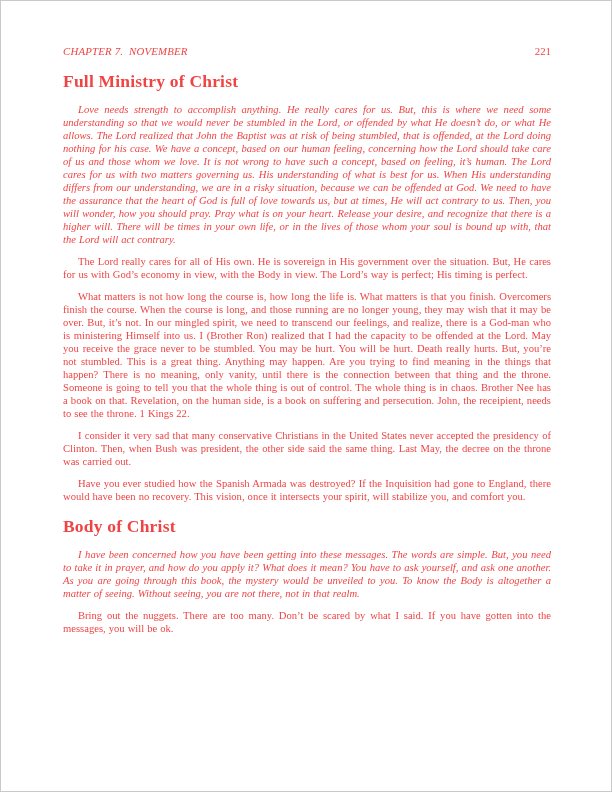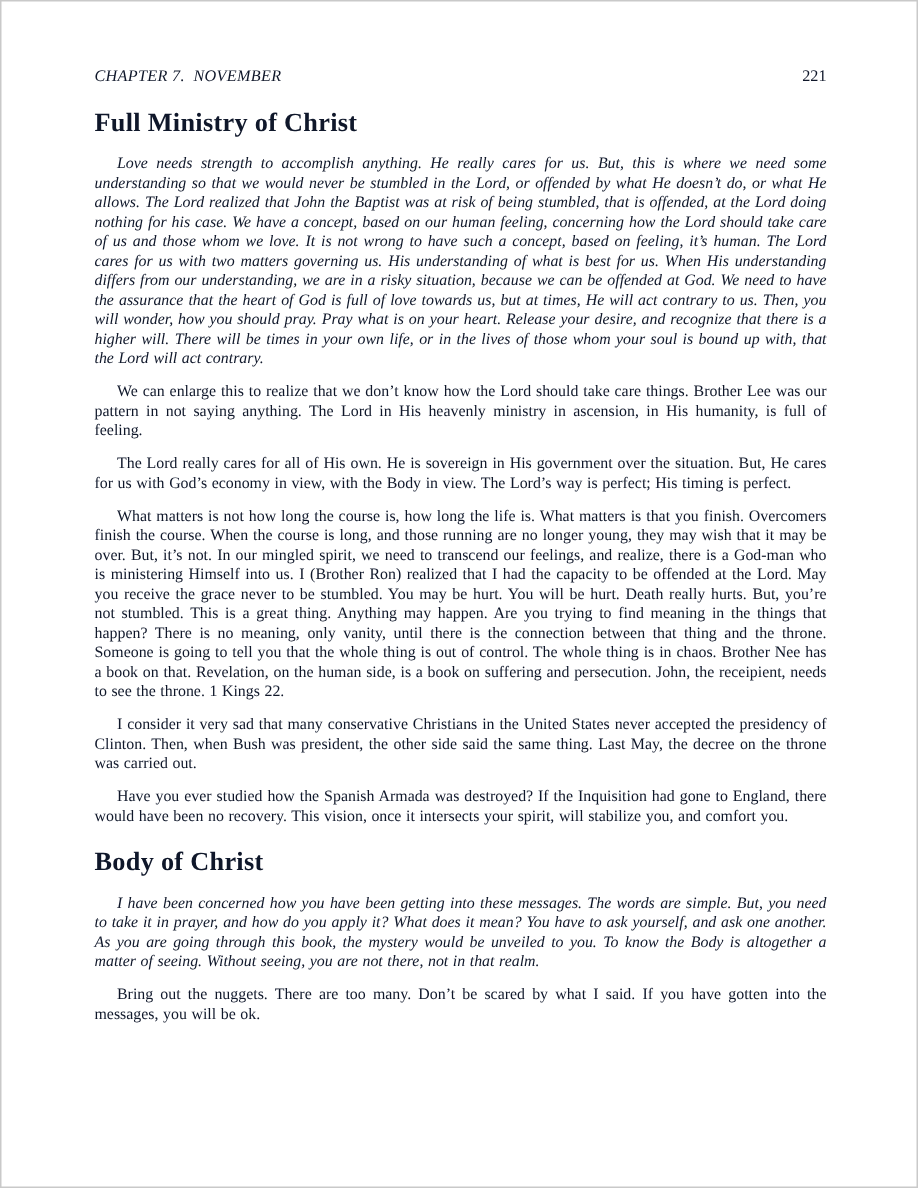--- a/index.html
+++ b/index.html
@@ -7,21 +7,21 @@
     padding: 0;
     background: #ffffff;
   }
   .page {
     position: relative;
     width: 612px;
     height: 792px;
     background: #ffffff;
     box-sizing: border-box;
     border: 1px solid #c9c9c9;
-    color: #0f172a;
+    color: #ef4444;
     font-family: "Liberation Serif", "DejaVu Serif", serif;
     overflow: hidden;
   }
   .content {
     position: absolute;
     left: 62px;
     top: 44px;
     width: 488px;
   }
   .running-header {
@@ -67,21 +67,20 @@
   <div class="content">
 
     <div class="running-header">
       <span class="left">CHAPTER 7.  NOVEMBER</span>
       <span class="right">221</span>
     </div>
 
     <section>
       <h1 class="section-heading">Full Ministry of Christ</h1>
       <p class="body-paragraph first">Love needs strength to accomplish anything.  He really cares for us.  But, this is where we need some understanding so that we would never be stumbled in the Lord, or offended by what He doesn’t do, or what He allows.  The Lord realized that John the Baptist was at risk of being stumbled, that is offended, at the Lord doing nothing for his case.  We have a concept, based on our human feeling, concerning how the Lord should take care of us and those whom we love.  It is not wrong to have such a concept, based on feeling, it’s human.  The Lord cares for us with two matters governing us.  His understanding of what is best for us.  When His understanding differs from our understanding, we are in a risky situation, because we can be offended at God.  We need to have the assurance that the heart of God is full of love towards us, but at times, He will act contrary to us.  Then, you will wonder, how you should pray.  Pray what is on your heart.  Release your desire, and recognize that there is a higher will.  There will be times in your own life, or in the lives of those whom your soul is bound up with, that the Lord will act contrary.</p>
-      <p class="body-paragraph">We can enlarge this to realize that we don’t know how the Lord should take care things.  Brother Lee was our pattern in not saying anything.  The Lord in His heavenly ministry in ascension, in His humanity, is full of feeling.</p>
       <p class="body-paragraph">The Lord really cares for all of His own.  He is sovereign in His government over the situation.  But, He cares for us with God’s economy in view, with the Body in view.  The Lord’s way is perfect; His timing is perfect.</p>
       <p class="body-paragraph">What matters is not how long the course is, how long the life is.  What matters is that you finish. Overcomers finish the course.  When the course is long, and those running are no longer young, they may wish that it may be over.  But, it’s not.  In our mingled spirit, we need to transcend our feelings, and realize, there is a God-man who is ministering Himself into us.  I (Brother Ron) realized that I had the capacity to be offended at the Lord.  May you receive the grace never to be stumbled.  You may be hurt.  You will be hurt.  Death really hurts.  But, you’re not stumbled.  This is a great thing.  Anything may happen.  Are you trying to find meaning in the things that happen?  There is no meaning, only vanity, until there is the connection between that thing and the throne.  Someone is going to tell you that the whole thing is out of control.  The whole thing is in chaos.  Brother Nee has a book on that.  Revelation, on the human side, is a book on suffering and persecution.  John, the receipient, needs to see the throne.  1 Kings 22.</p>
       <p class="body-paragraph">I consider it very sad that many conservative Christians in the United States never accepted the presidency of Clinton.  Then, when Bush was president, the other side said the same thing.  Last May, the decree on the throne was carried out.</p>
       <p class="body-paragraph">Have you ever studied how the Spanish Armada was destroyed?  If the Inquisition had gone to England, there would have been no recovery.  This vision, once it intersects your spirit, will stabilize you, and comfort you.</p>
     </section>
 
     <section>
       <h1 class="section-heading">Body of Christ</h1>
       <p class="body-paragraph first">I have been concerned how you have been getting into these messages.  The words are simple.  But, you need to take it in prayer, and how do you apply it?  What does it mean?  You have to ask yourself, and ask one another.  As you are going through this book, the mystery would be unveiled to you.  To know the Body is altogether a matter of seeing.  Without seeing, you are not there, not in that realm.</p>
       <p class="body-paragraph">Bring out the nuggets.  There are too many.  Don’t be scared by what I said.  If you have gotten into the messages, you will be ok.</p>

